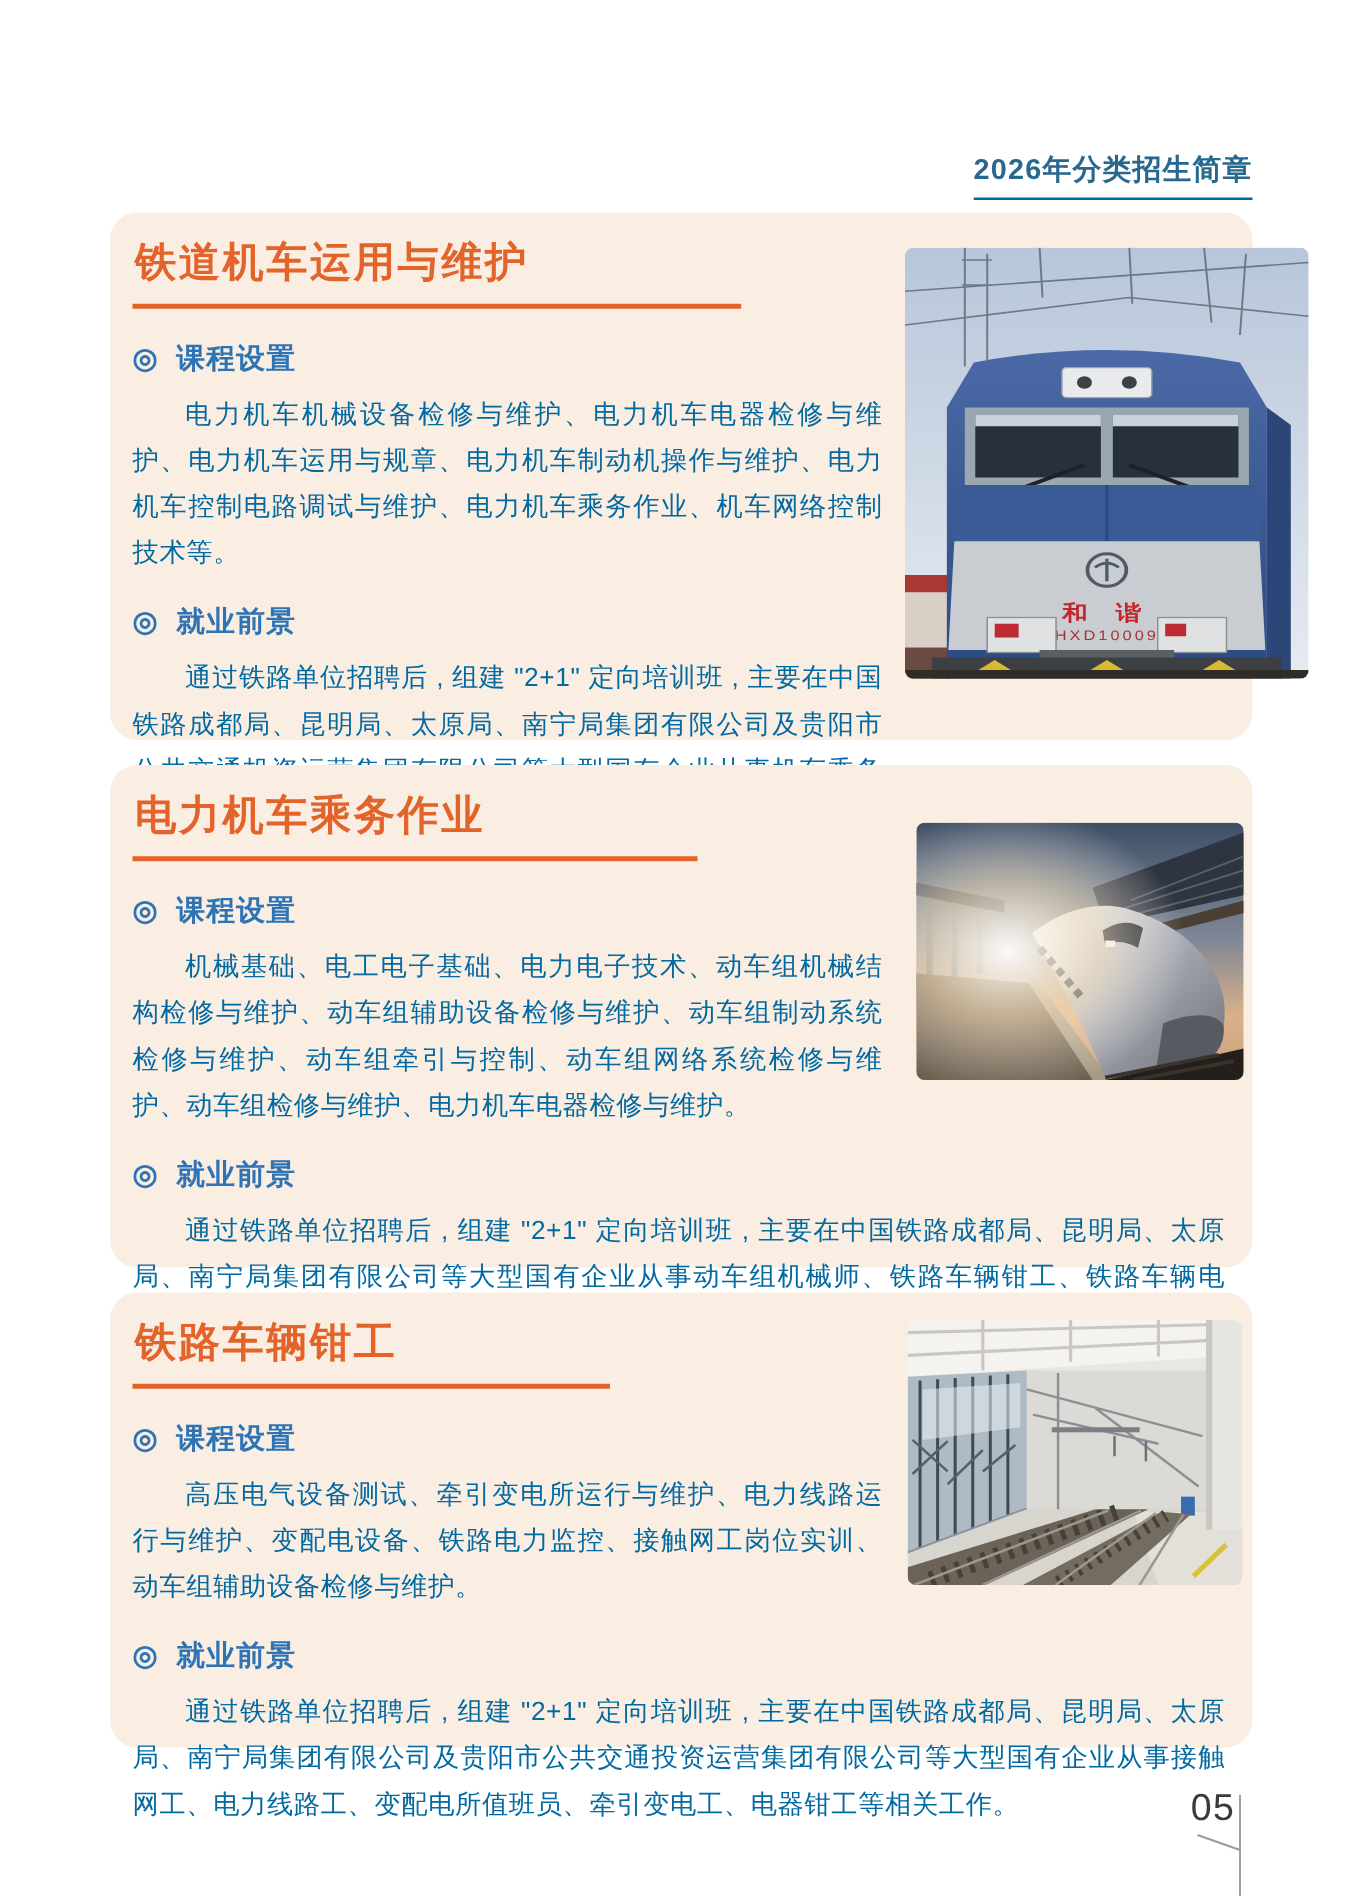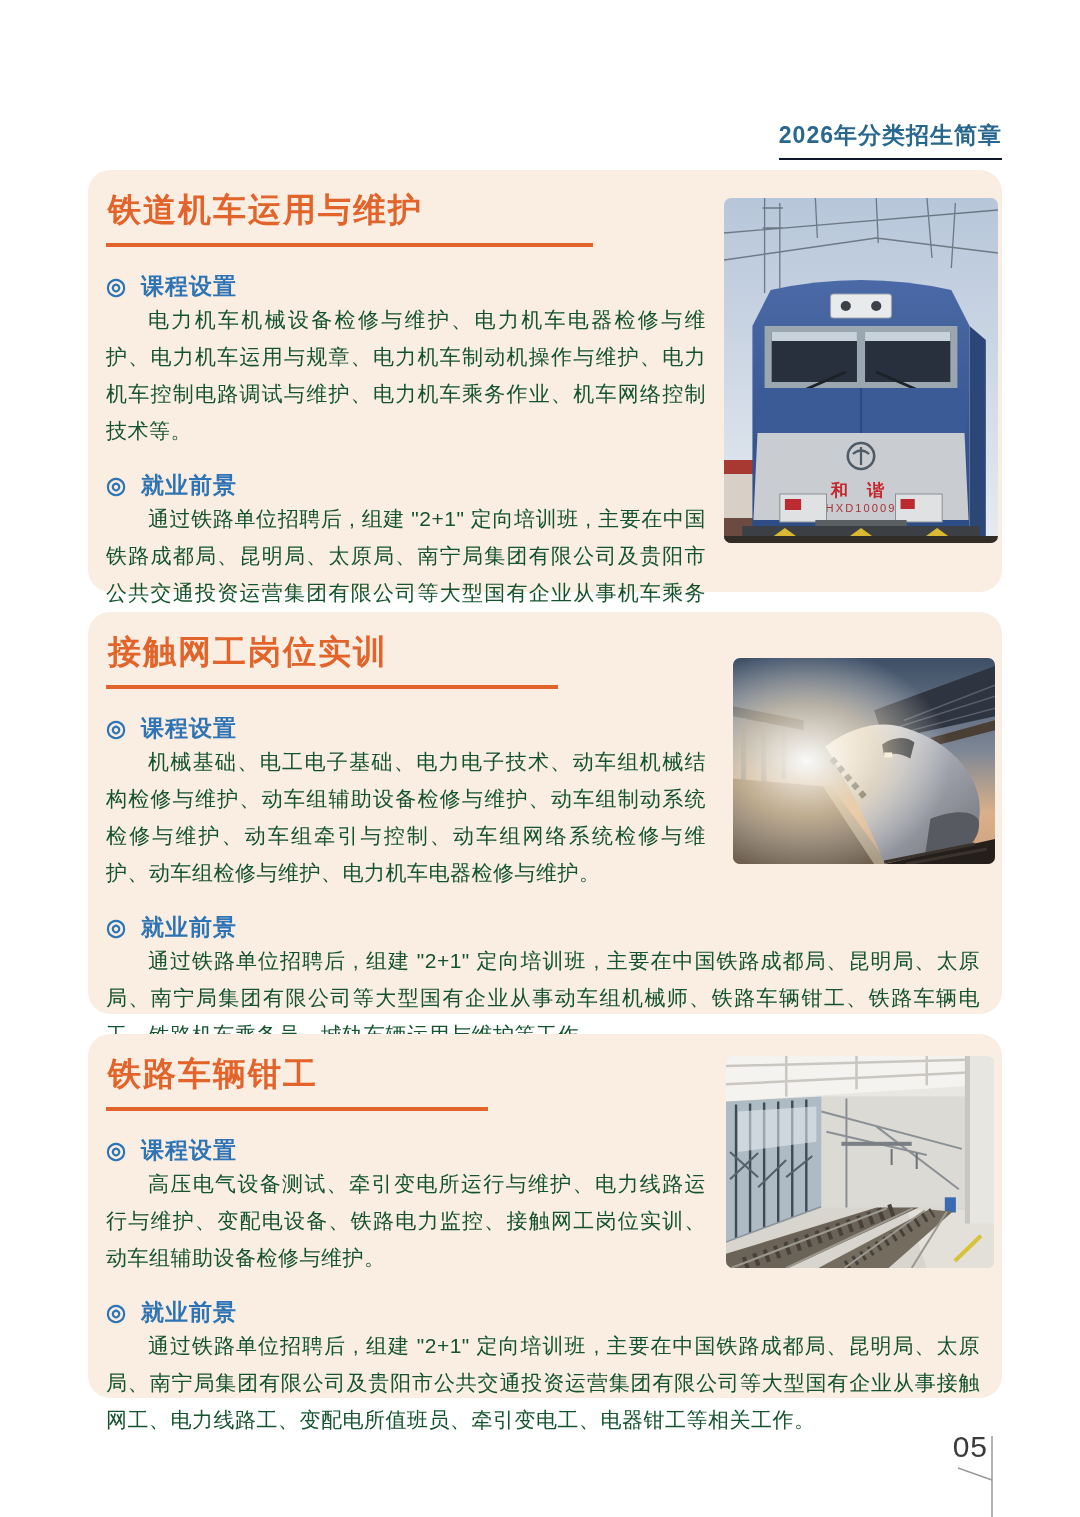--- a/index.html
+++ b/index.html
@@ -3,21 +3,21 @@
 <meta charset="utf-8">
 <style>
   * { margin:0; padding:0; box-sizing:border-box; }
   body { background:#ffffff; font-family:"Liberation Sans", sans-serif; }
   .page { position:relative; width:1080px; height:1517px; background:#ffffff; overflow:hidden; }
 
   .header-title {
     position:absolute; top:120px; right:78px;
     color:#29688e; font-size:23px; font-weight:700;
     letter-spacing:1px; padding-bottom:7px;
-    border-bottom:2px solid #0f172a;
+    border-bottom:2px solid #0369a1;
   }
 
   .panel {
     position:absolute; left:88px; width:914px;
     background:#faeee3; border-radius:22px;
     padding:16px 20px 0 18px;
   }
   .panel-1 { top:170px;  height:422px; }
   .panel-2 { top:612px;  height:402px; }
   .panel-3 { top:1034px; height:364px; }
@@ -27,31 +27,31 @@
     letter-spacing:2px; padding:2px 170px 10px 2px;
     border-bottom:4px solid #e2642b;
     font-family:Liberation Serif, serif;
   }
   .sub-heading {
     margin-top:24px; color:#2e74b4; font-size:23px; font-weight:700;
     display:flex; align-items:center; gap:14px; letter-spacing:1px;
   }
   .bullet { font-size:23px; color:#2e74b4; line-height:1; }
   .body-text {
-    margin-top:0; color:#14532d; font-size:21px; line-height:1.76;
+    margin-top:12px; color:#0369a1; font-size:21px; line-height:1.76;
     text-align:justify; text-indent:2em; letter-spacing:0.5px;
   }
   .col-narrow { width:600px; }
   .col-full { width:874px; }
   .career-heading { margin-top:20px; }
 
   .photo {
     position:absolute; border-radius:7px; overflow:hidden; display:block;
   }
-  .photo-1 { left:636px; top:28px; width:274px; height:345px; }
+  .photo-1 { left:636px; top:28px; width:323px; height:345px; }
   .photo-2 { left:645px; top:46px; width:262px; height:206px; }
   .photo-3 { left:638px; top:22px; width:268px; height:212px; }
   .photo svg { display:block; width:100%; height:100%; }
 
   .page-number-box { position:absolute; left:946px; top:1406px; width:60px; height:111px;text-align:center; }
   .page-number-box svg { position:absolute; inset:0; }
   .page-number {
     position:absolute; right:18px; top:24px;
     font-size:30px; color:#3a3a3a; font-weight:500; letter-spacing:1px;
   }
@@ -131,21 +131,21 @@
           <polygon points="60,330 75,341 45,341" fill="#d9b832"></polygon>
           <polygon points="135,330 150,341 120,341" fill="#d9b832"></polygon>
           <polygon points="210,330 225,341 195,341" fill="#d9b832"></polygon>
           <rect x="0" y="338" width="270" height="7" fill="#322c26"></rect>
         </g>
       </svg>
     </div>
   </section>
 
   <section class="panel panel-2">
-    <h1 class="sec-title">接触网工岗位实训</h1>
+    <h1 class="sec-title">电力机车乘务作业</h1>
 
     <div class="sub-heading">
       <span class="bullet">◎</span>
       <span>课程设置</span>
     </div>
     <p class="body-text col-narrow">机械基础、电工电子基础、电力电子技术、动车组机械结构检修与维护、动车组辅助设备检修与维护、动车组制动系统检修与维护、动车组牵引与控制、动车组网络系统检修与维护、动车组检修与维护、电力机车电器检修与维护。</p>
 
     <div class="sub-heading career-heading">
       <span class="bullet">◎</span>
       <span>就业前景</span>

